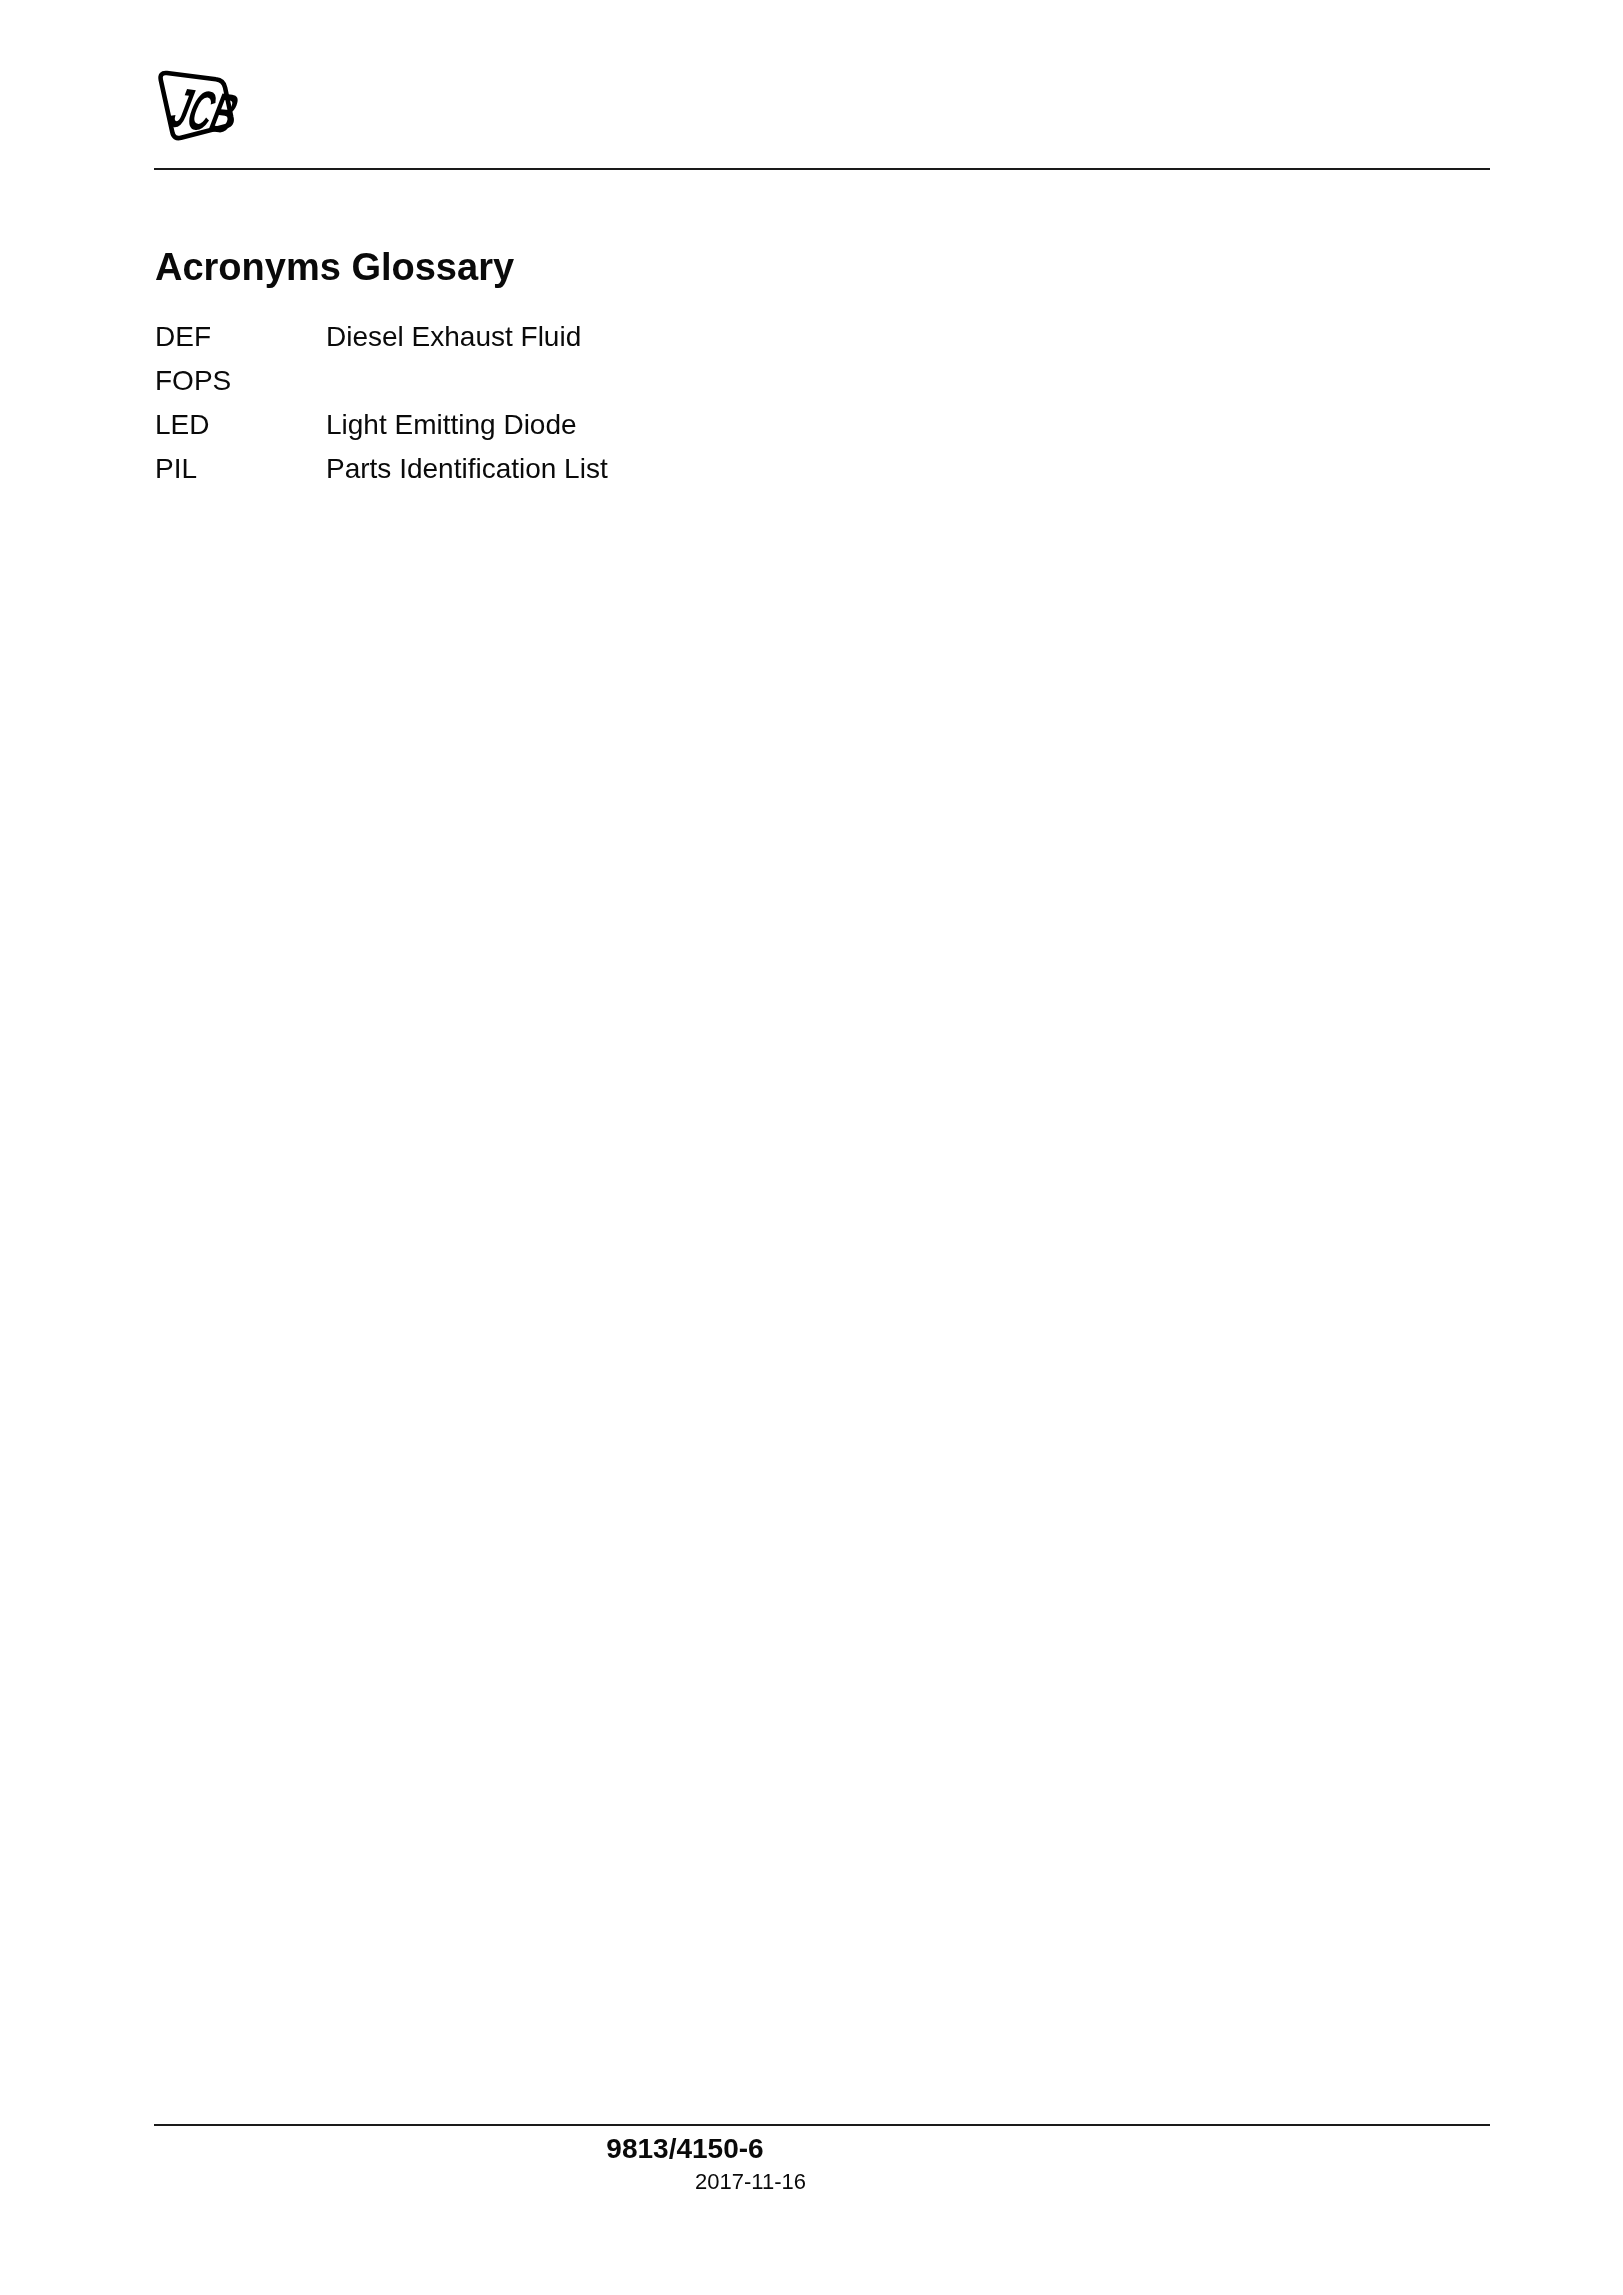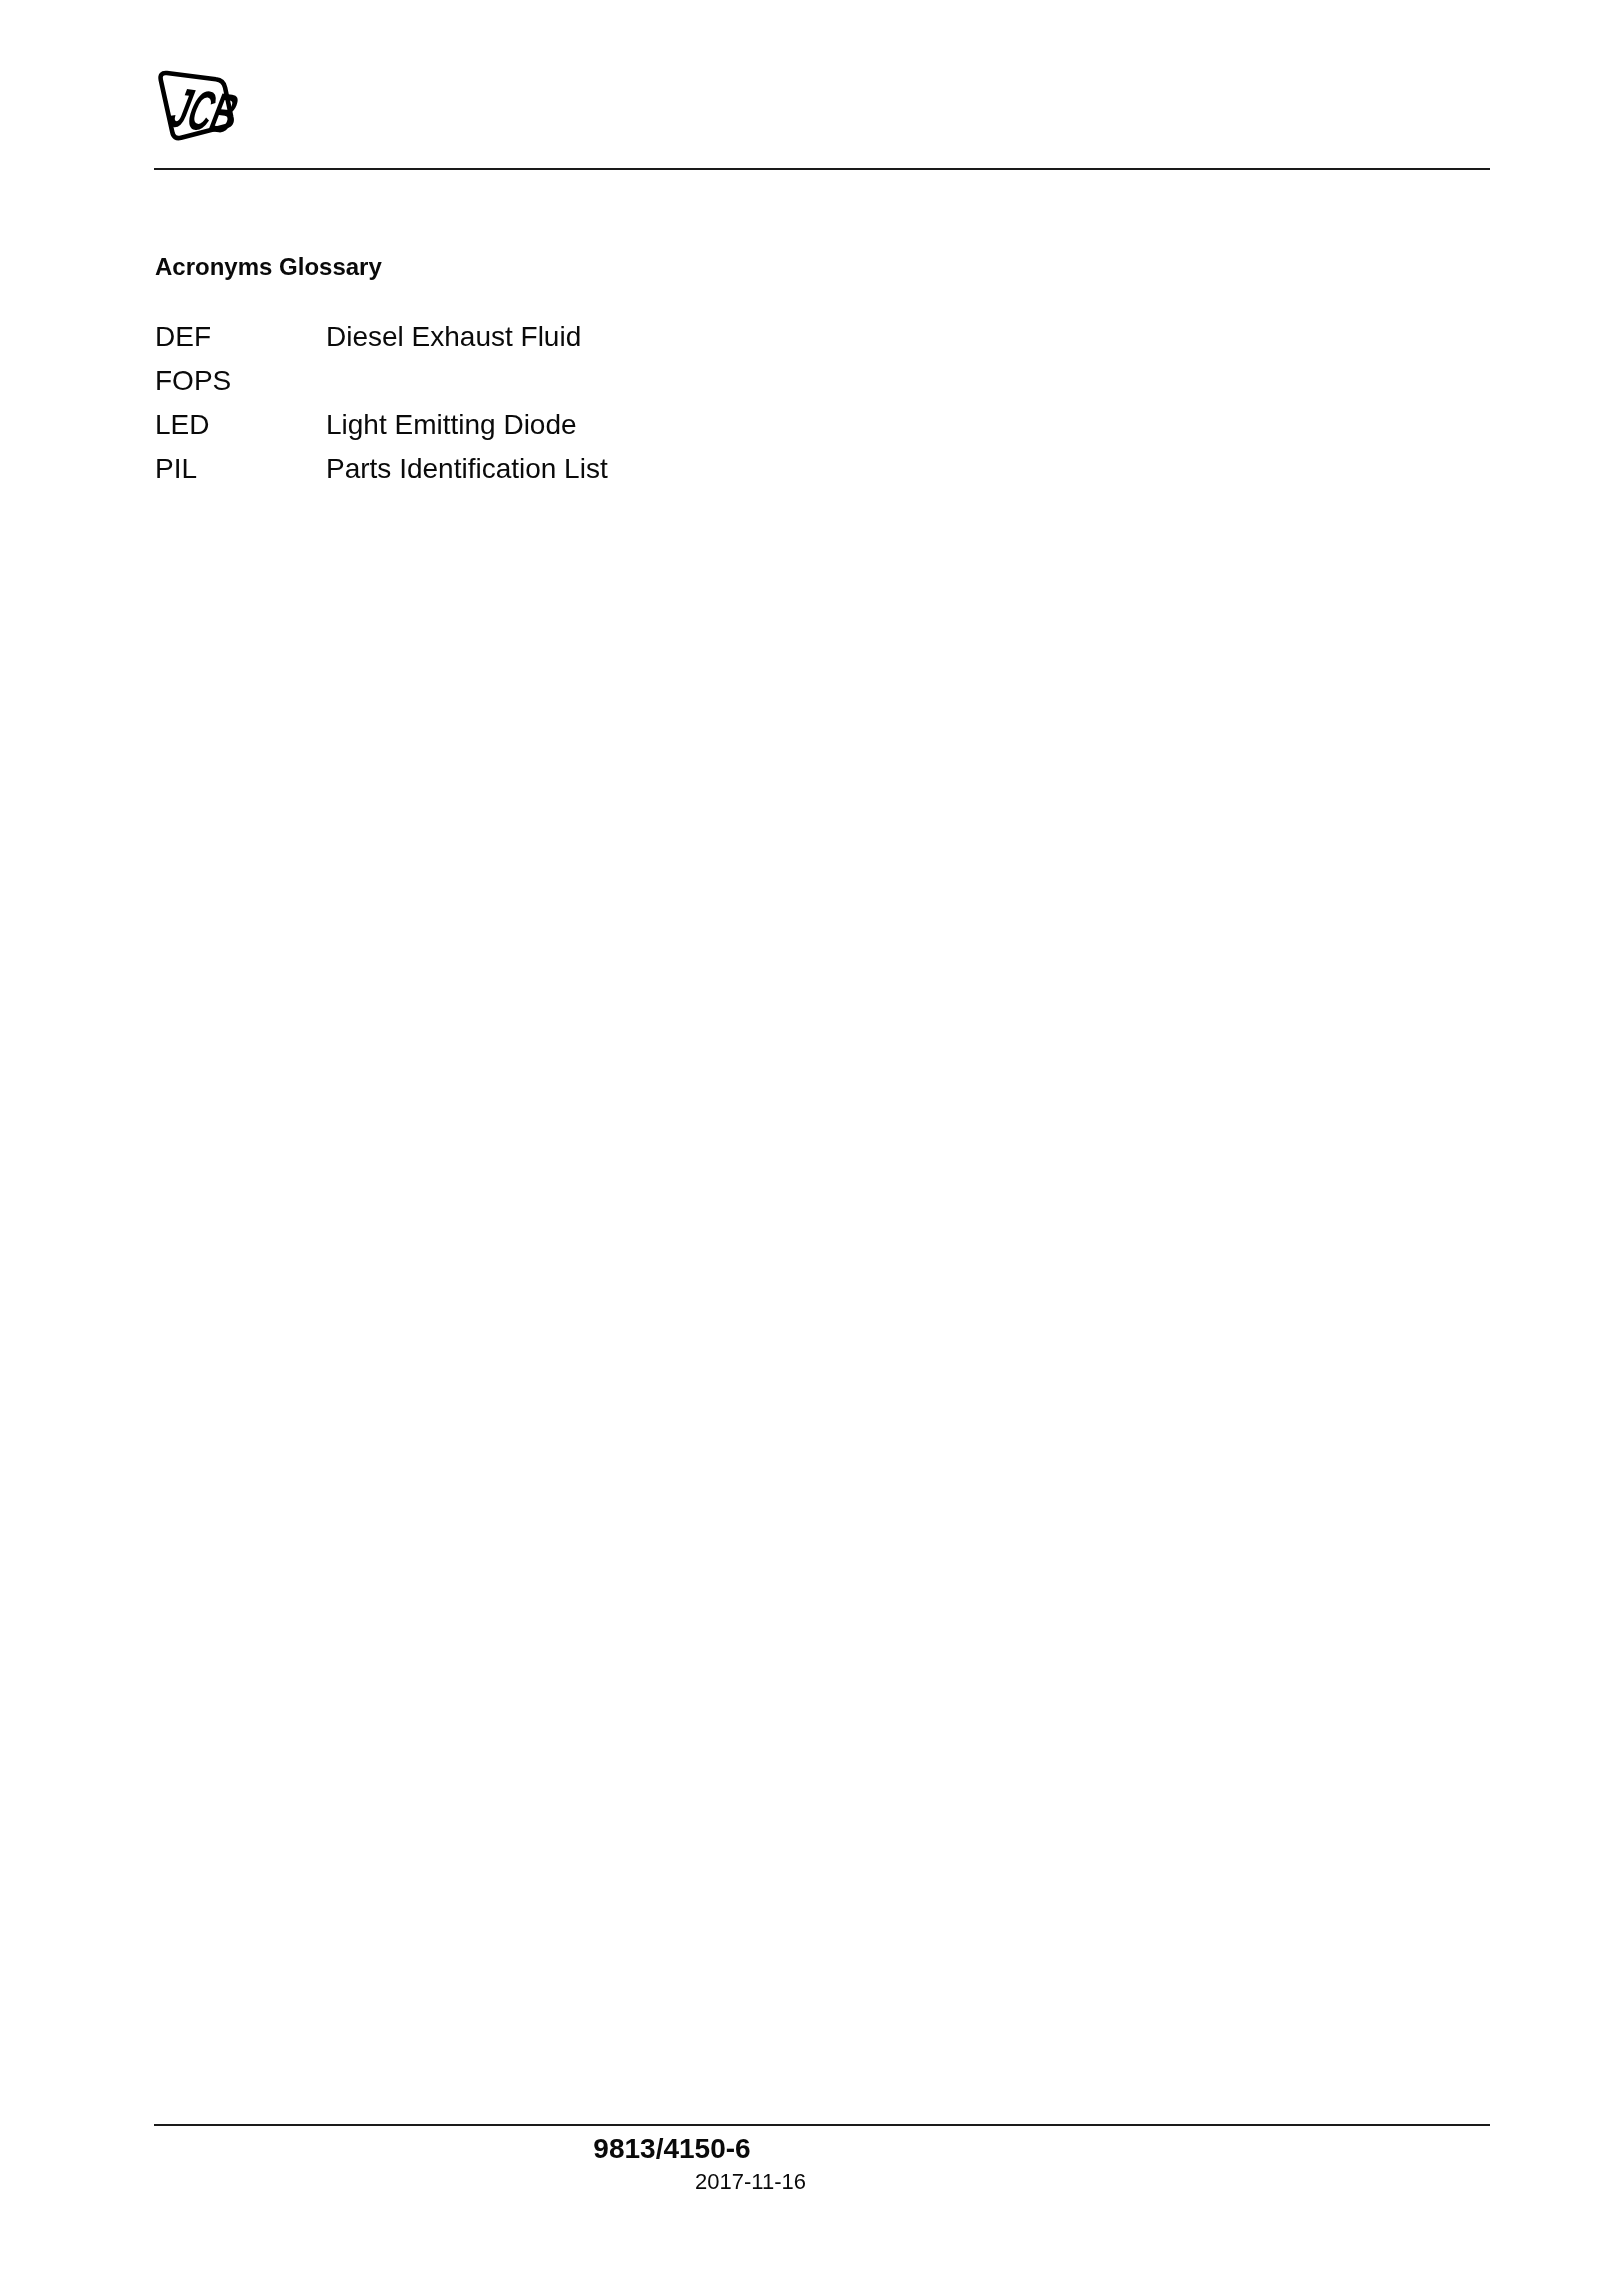--- a/index.html
+++ b/index.html
@@ -34,21 +34,21 @@
     width: 1336px;
     height: 2.3px;
     background: var(--rule);
   }
 
   
   .glossary-title {
     position: absolute;
     left: 155px;
     top: 253px;
-    font-size: 24px;
+    font-size: 38px;
     font-weight: bold;
     line-height: 28px;
     white-space: nowrap;
   }
   .glossary-list {
     position: absolute;
     left: 155px;
     top: 315px;
     width: 1225px;
   }
@@ -70,21 +70,21 @@
   .footer-rule {
     position: absolute;
     left: 154px;
     top: 2124px;
     width: 1336px;
     height: 2.3px;
     background: var(--rule);
   }
   .doc-number {
     position: absolute;
-    left: 0;
+    left: 13px;
     top: 2135px;
     width: 1344px;
     text-align: center;
     font-size: 28px;
     font-weight: bold;
     line-height: 28px;
   }
   .doc-date {
     position: absolute;
     left: 0;

